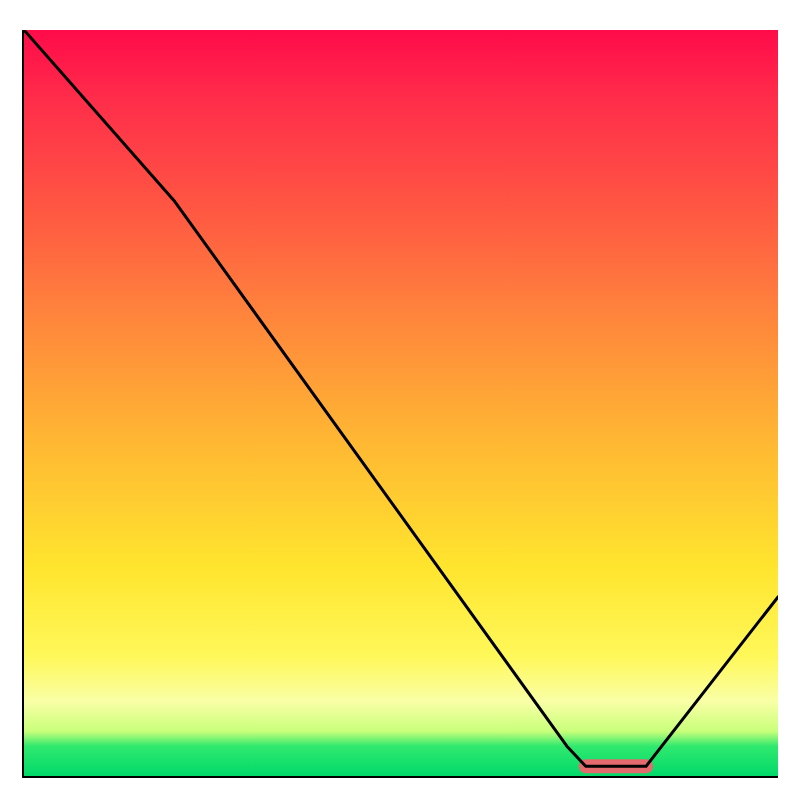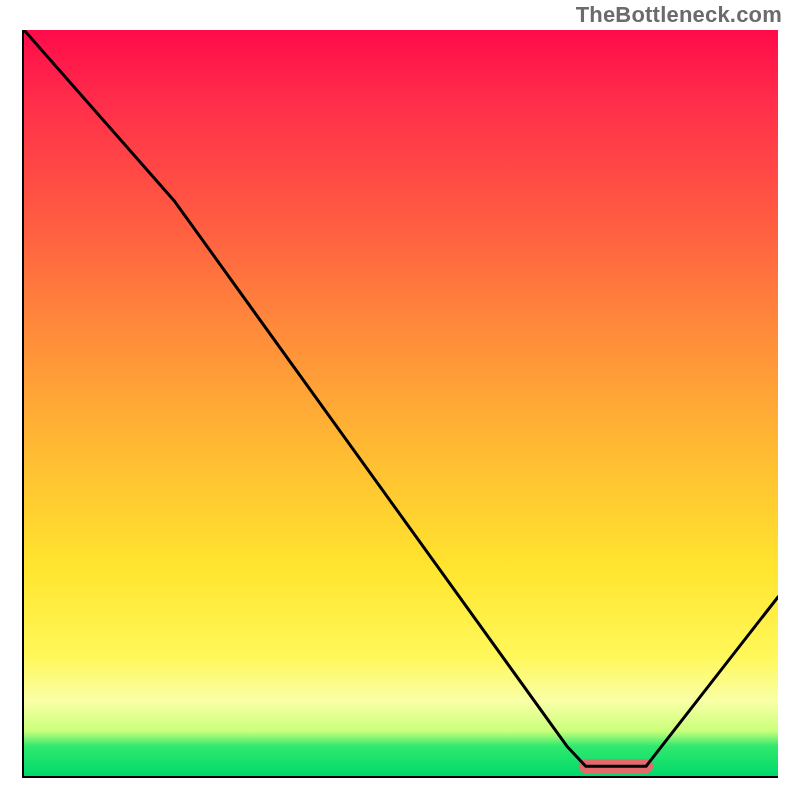--- a/index.html
+++ b/index.html
@@ -76,21 +76,20 @@
     stroke: #e46a6e;
     stroke-width: 14;
     stroke-linecap: round;
   }
 </style>
 </head>
 <body>
 
 <div class="wrap">
 
-  <div class="attribution">TheBottleneck.com</div>
 
   <div class="plot-frame">
     <div class="gradient-fill"></div>
 
     <svg class="plot-svg" viewBox="0 0 100 100" preserveAspectRatio="none">
 
       <line class="flat-bar" x1="74.5" y1="98.7" x2="82.5" y2="98.7" vector-effect="non-scaling-stroke"></line>
 
       <polyline class="curve" points="0,0 20,23 72,96 74.5,98.7 82.5,98.7 100,76" vector-effect="non-scaling-stroke"></polyline>
     </svg>

